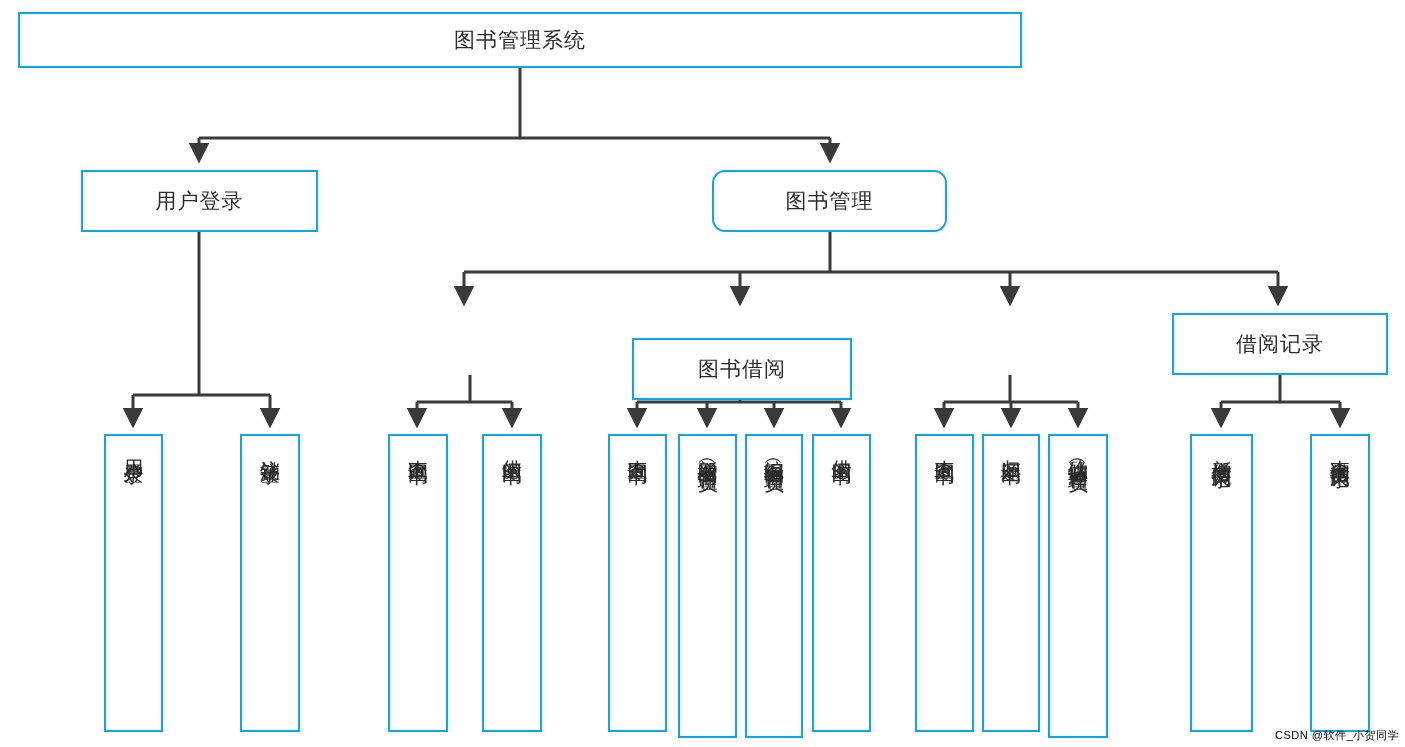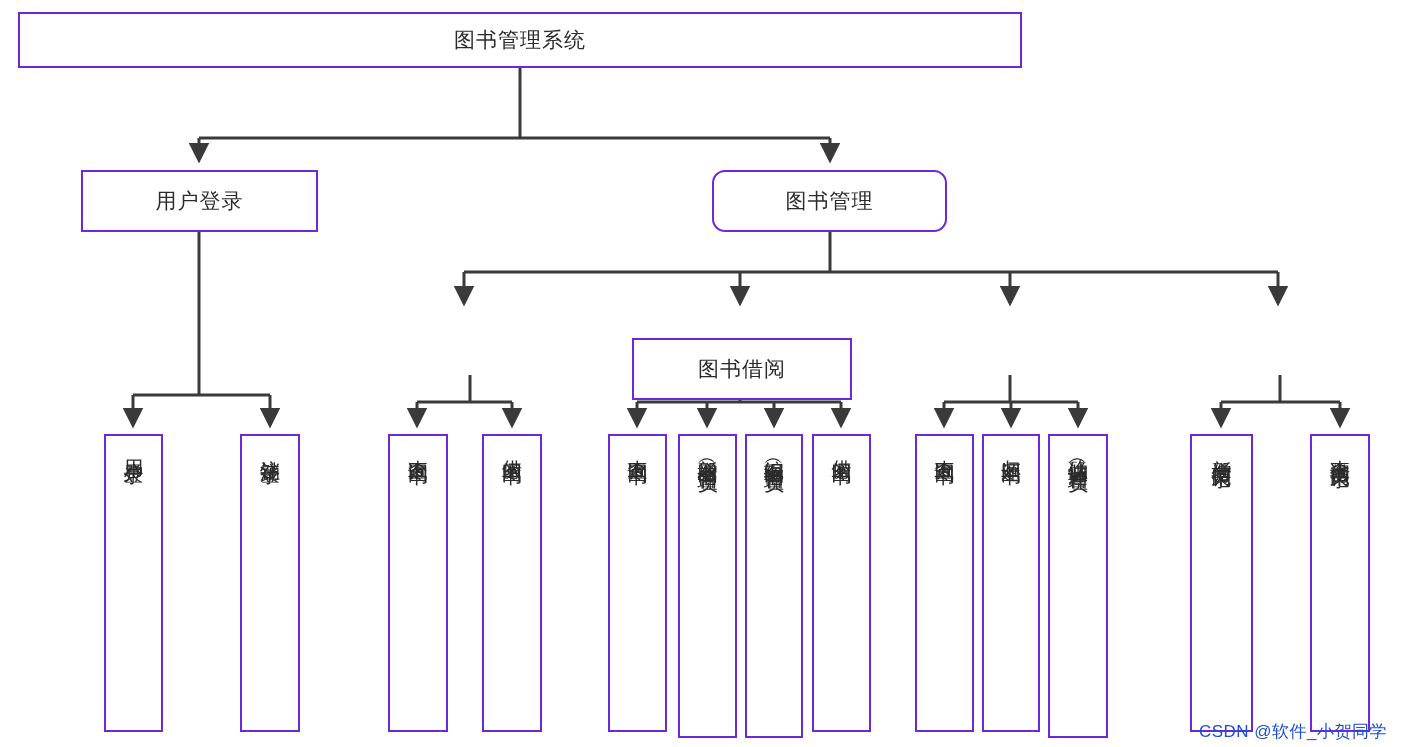--- a/index.html
+++ b/index.html
@@ -21,21 +21,21 @@
     position: absolute;
     left: 0;
     top: 0;
     width: 1405px;
     height: 747px;
     pointer-events: none;
   }
   .node {
     position: absolute;
     box-sizing: border-box;
-    border: 2px solid #6d28d9;
+    border: 2px solid #0ea5e9;
     background: #ffffff;
     display: flex;
     align-items: center;
     justify-content: center;
     color: #2b2b2b;
   }
   .node.horiz {
     font-size: 21px;
     letter-spacing: 1px;
     line-height: 1.2;
@@ -51,24 +51,24 @@
     writing-mode: vertical-rl;
     text-orientation: upright;
     white-space: nowrap;
     line-height: 1.05;
   }
   .node .htext {
     white-space: nowrap;
   }
   .watermark {
     position: absolute;
-    right: 18px;
+    right: 6px;
     bottom: 4px;
-    font-size: 17px;
-    color: #1d4ed8;
+    font-size: 11px;
+    color: #000000;
     white-space: nowrap;
     letter-spacing: 0.5px;
   }
 </style>
 </head>
 <body>
 
 <div id="canvas">
 
   <svg id="wires" viewBox="0 0 1405 747" xmlns="http://www.w3.org/2000/svg">
@@ -128,20 +128,23 @@
   <div class="node horiz" style="left:81px; top:170px; width:237px; height:62px;">
     <span class="htext">用户登录</span>
   </div>
   <div class="node horiz" style="left:712px; top:170px; width:235px; height:62px;border-radius:13px;">
     <span class="htext">图书管理</span>
   </div>
 
   <div class="node horiz" style="left:632px; top:313px; width:220px; height:62px;margin-top:25px;">
     <span class="htext">图书借阅</span>
   </div>
+  <div class="node horiz" style="left:1172px; top:313px; width:216px; height:62px;">
+    <span class="htext">借阅记录</span>
+  </div>
 
   <div class="node vert" style="left:104px; top:434px; width:59px; height:298px;">
     <span class="vtext">用户登录</span>
   </div>
   <div class="node vert" style="left:240px; top:434px; width:60px; height:298px;">
     <span class="vtext">注销登录</span>
   </div>
 
   <div class="node vert" style="left:388px; top:434px; width:60px; height:298px;">
     <span class="vtext">查询图书</span>

